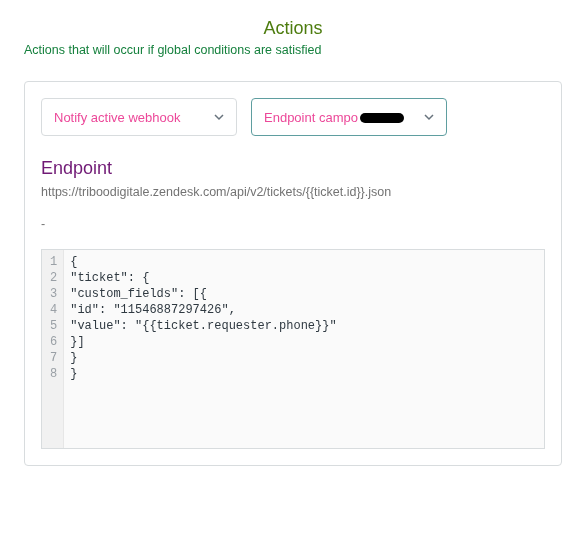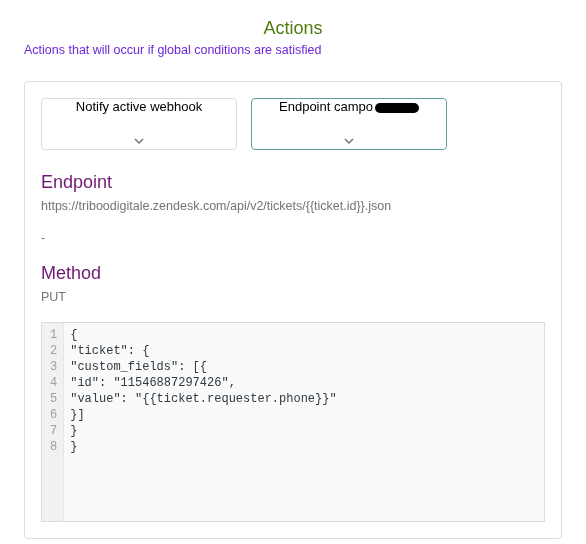--- a/index.html
+++ b/index.html
@@ -13,47 +13,46 @@
     }
     .title {
       font-size: 18px;
       font-weight: 400;
       color: #4d7c0f;
       margin-bottom: 4px;
       text-align: center;
     }
     .subtitle {
       font-size: 12.5px;
-      color: #6d28d9;
+      color: #15803d;
       margin-bottom: 24px;
     }
     .panel {
       border: 1px solid #d8dcde;
       border-radius: 4px;
       padding: 16px;
     }
     .selects-row {
       display: flex;
       gap: 14px;
       margin-bottom: 22px;
     }
     .select {
       position: relative;
       display: flex;
       align-items: center;
       justify-content: space-between;
       border: 1px solid #d8dcde;
       border-radius: 4px;
-      height: 52px;
+      height: 38px;
       padding: 0 12px;
       font-size: 13px;
-      color: #000000;
+      color: #ec4899;
       background: #fff;
       cursor: pointer;
-      flex-direction: column;
     }
     .select.sm { width: 196px; }
     .select.lg { width: 196px; border-color: #5f9ea0; }
     .select .chev { color: #68737d; }
     .field { margin-bottom: 18px; }
     .field-label {
       font-size: 18px;
       color: #701a75;
       margin-bottom: 6px;
     }
@@ -129,24 +128,20 @@
 
   <div class="field">
     <div class="field-label">Endpoint</div>
     <div class="field-value">https://triboodigitale.zendesk.com/api/v2/tickets/{{ticket.id}}.json</div>
   </div>
 
   <div class="field">
     <div class="field-value">-</div>
   </div>
 
-  <div class="field">
-    <div class="field-label">Method</div>
-    <div class="field-value">PUT</div>
-  </div>
 
   <div class="field" style="margin-bottom:0">
     <div class="code-wrap">
       <div class="gutter" id="gutter">
           <div>1</div>
           <div>2</div>
           <div>3</div>
           <div>4</div>
           <div>5</div>
           <div>6</div>

